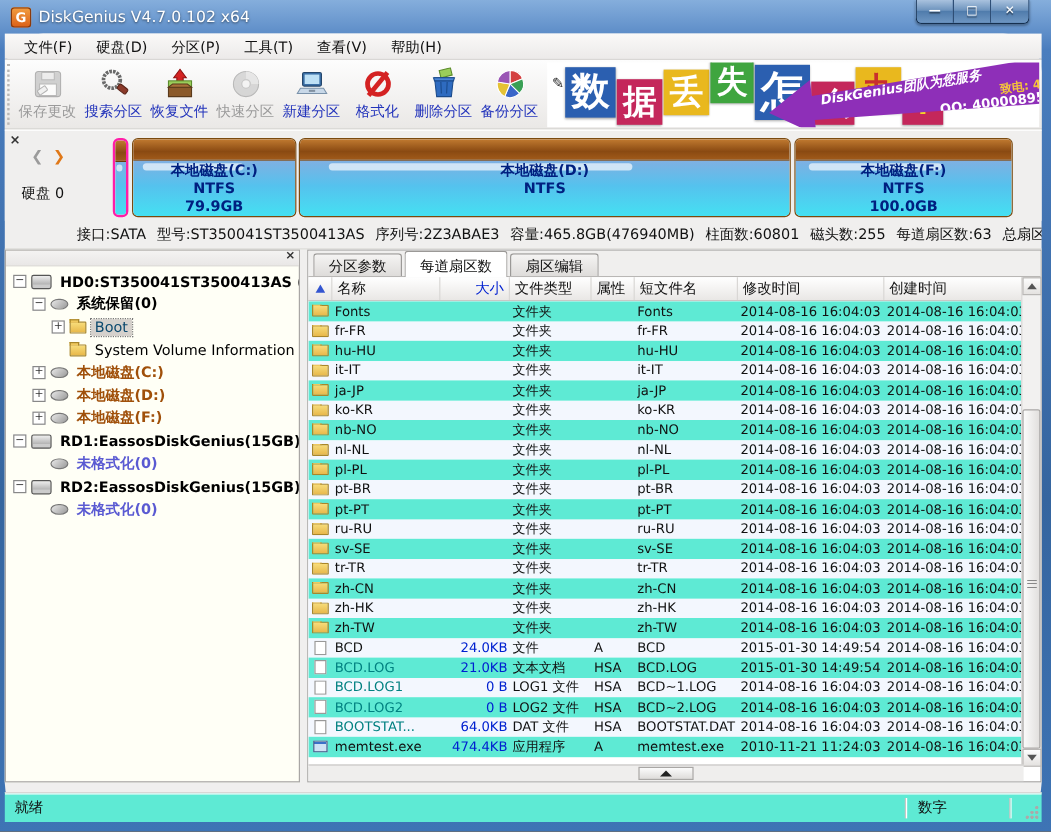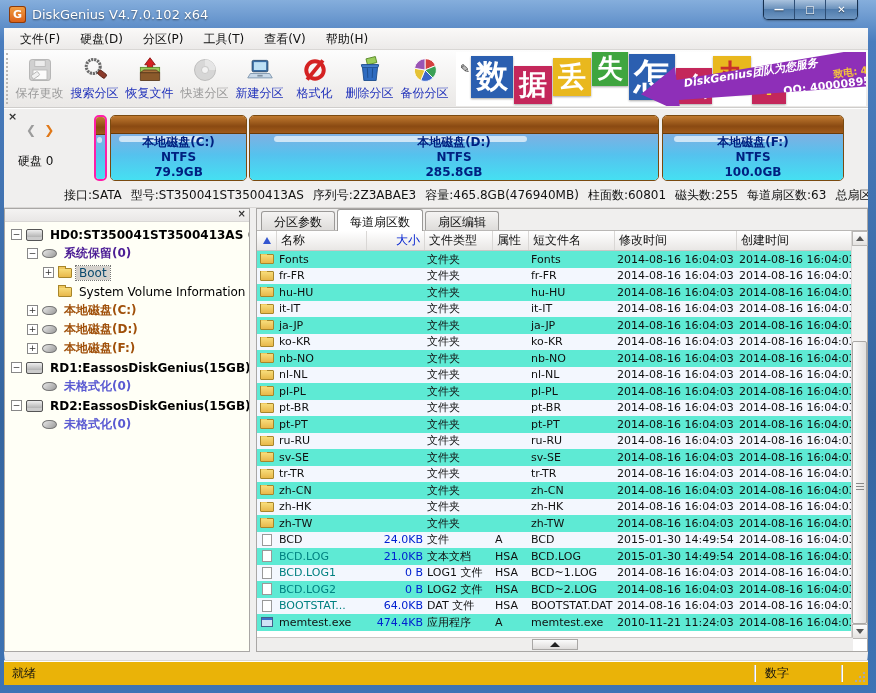--- a/index.html
+++ b/index.html
@@ -132,21 +132,21 @@
   .vthumb{position:absolute;left:0;top:110px;width:15px;height:283px;
     background:linear-gradient(90deg,#FBFBFB,#E2E0DE);border:1px solid #A9A7A5;border-radius:2px;}
   .vthumb::after{content:"";position:absolute;left:3px;top:50%;width:8px;height:7px;
     background:repeating-linear-gradient(#888 0 1px,transparent 1px 3px);}
   .hscroll{position:absolute;left:0;bottom:0;width:596px;height:14px;background:#EFEEED;border-top:1px solid #C9C7C5;}
   .hbtn{position:absolute;left:50%;top:1px;width:46px;height:11px;margin-left:-23px;
     background:linear-gradient(#FBFBFB,#DEDCDA);border:1px solid #A9A7A5;
     display:flex;align-items:center;justify-content:center;cursor:default;}
   .hbtn .tri{width:0;height:0;border-left:5px solid transparent;border-right:5px solid transparent;border-bottom:5px solid #222;}
   
-  .statusbar{position:absolute;left:0;top:632px;width:864px;height:25px;background:#eab308;
+  .statusbar{position:absolute;left:0;top:632px;width:864px;height:25px;background:#5eead4;
     border-top:1px solid #D9D7D5;box-shadow:0 1px 0 #fff inset;display:flex;align-items:center;font-size:12px;color:#111;}
   .sb-left{flex:1;padding-left:8px;}
   .sb-div{width:1px;height:17px;background:#C9C7C5;box-shadow:1px 0 0 #fff;}
   .sb-num{width:86px;padding-left:10px;}
   .sb-gripcell{width:26px;height:100%;position:relative;}
   .grip{position:absolute;right:2px;bottom:2px;width:13px;height:13px;
     background:radial-gradient(circle at 3px 11px,#AAA 1.2px,transparent 1.6px),
                radial-gradient(circle at 7px 11px,#AAA 1.2px,transparent 1.6px),
                radial-gradient(circle at 11px 11px,#AAA 1.2px,transparent 1.6px),
                radial-gradient(circle at 7px 7px,#AAA 1.2px,transparent 1.6px),
@@ -298,21 +298,20 @@
             <div class="pline">本地磁盘(C:)</div>
             <div class="pline">NTFS</div>
             <div class="pline">79.9GB</div>
           </div>
         </div>
         <div class="pblock" style="left:157px;width:410px;">
           <div class="cap"></div>
           <div class="pbody">
             <div class="pline">本地磁盘(D:)</div>
             <div class="pline">NTFS</div>
-            <div class="pline">285.8GB</div>
           </div>
         </div>
         <div class="pblock" style="left:570px;width:182px;">
           <div class="cap"></div>
           <div class="pbody">
             <div class="pline">本地磁盘(F:)</div>
             <div class="pline">NTFS</div>
             <div class="pline">100.0GB</div>
           </div>
         </div>
@@ -338,21 +337,21 @@
         </div>
         <div class="tree-list" id="tree-list">
             <div class="tree-item" style="padding-left: 6px;">
               <span class="expander">−</span>
               <span class="t-icon ic-disk"></span>
               <span class="t-label bold" style="color: rgb(0, 0, 0);">HD0:ST350041ST3500413AS (466GB)</span>
             </div>
             <div class="tree-item" style="padding-left: 22px;">
               <span class="expander">−</span>
               <span class="t-icon ic-part"></span>
-              <span class="t-label bold" style="color: #4c1d95;">系统保留(0)</span>
+              <span class="t-label bold" style="color: #000000;">系统保留(0)</span>
             </div>
             <div class="tree-item" style="padding-left: 38px;">
               <span class="expander">+</span>
               <span class="t-icon ic-folder"></span>
               <span class="t-label sel" style="color: #0c4a6e;">Boot</span>
             </div>
             <div class="tree-item" style="padding-left: 38px;">
               <span class="exp-spacer"></span>
               <span class="t-icon ic-folder"></span>
               <span class="t-label" style="color: rgb(0, 0, 0);">System Volume Information</span>

